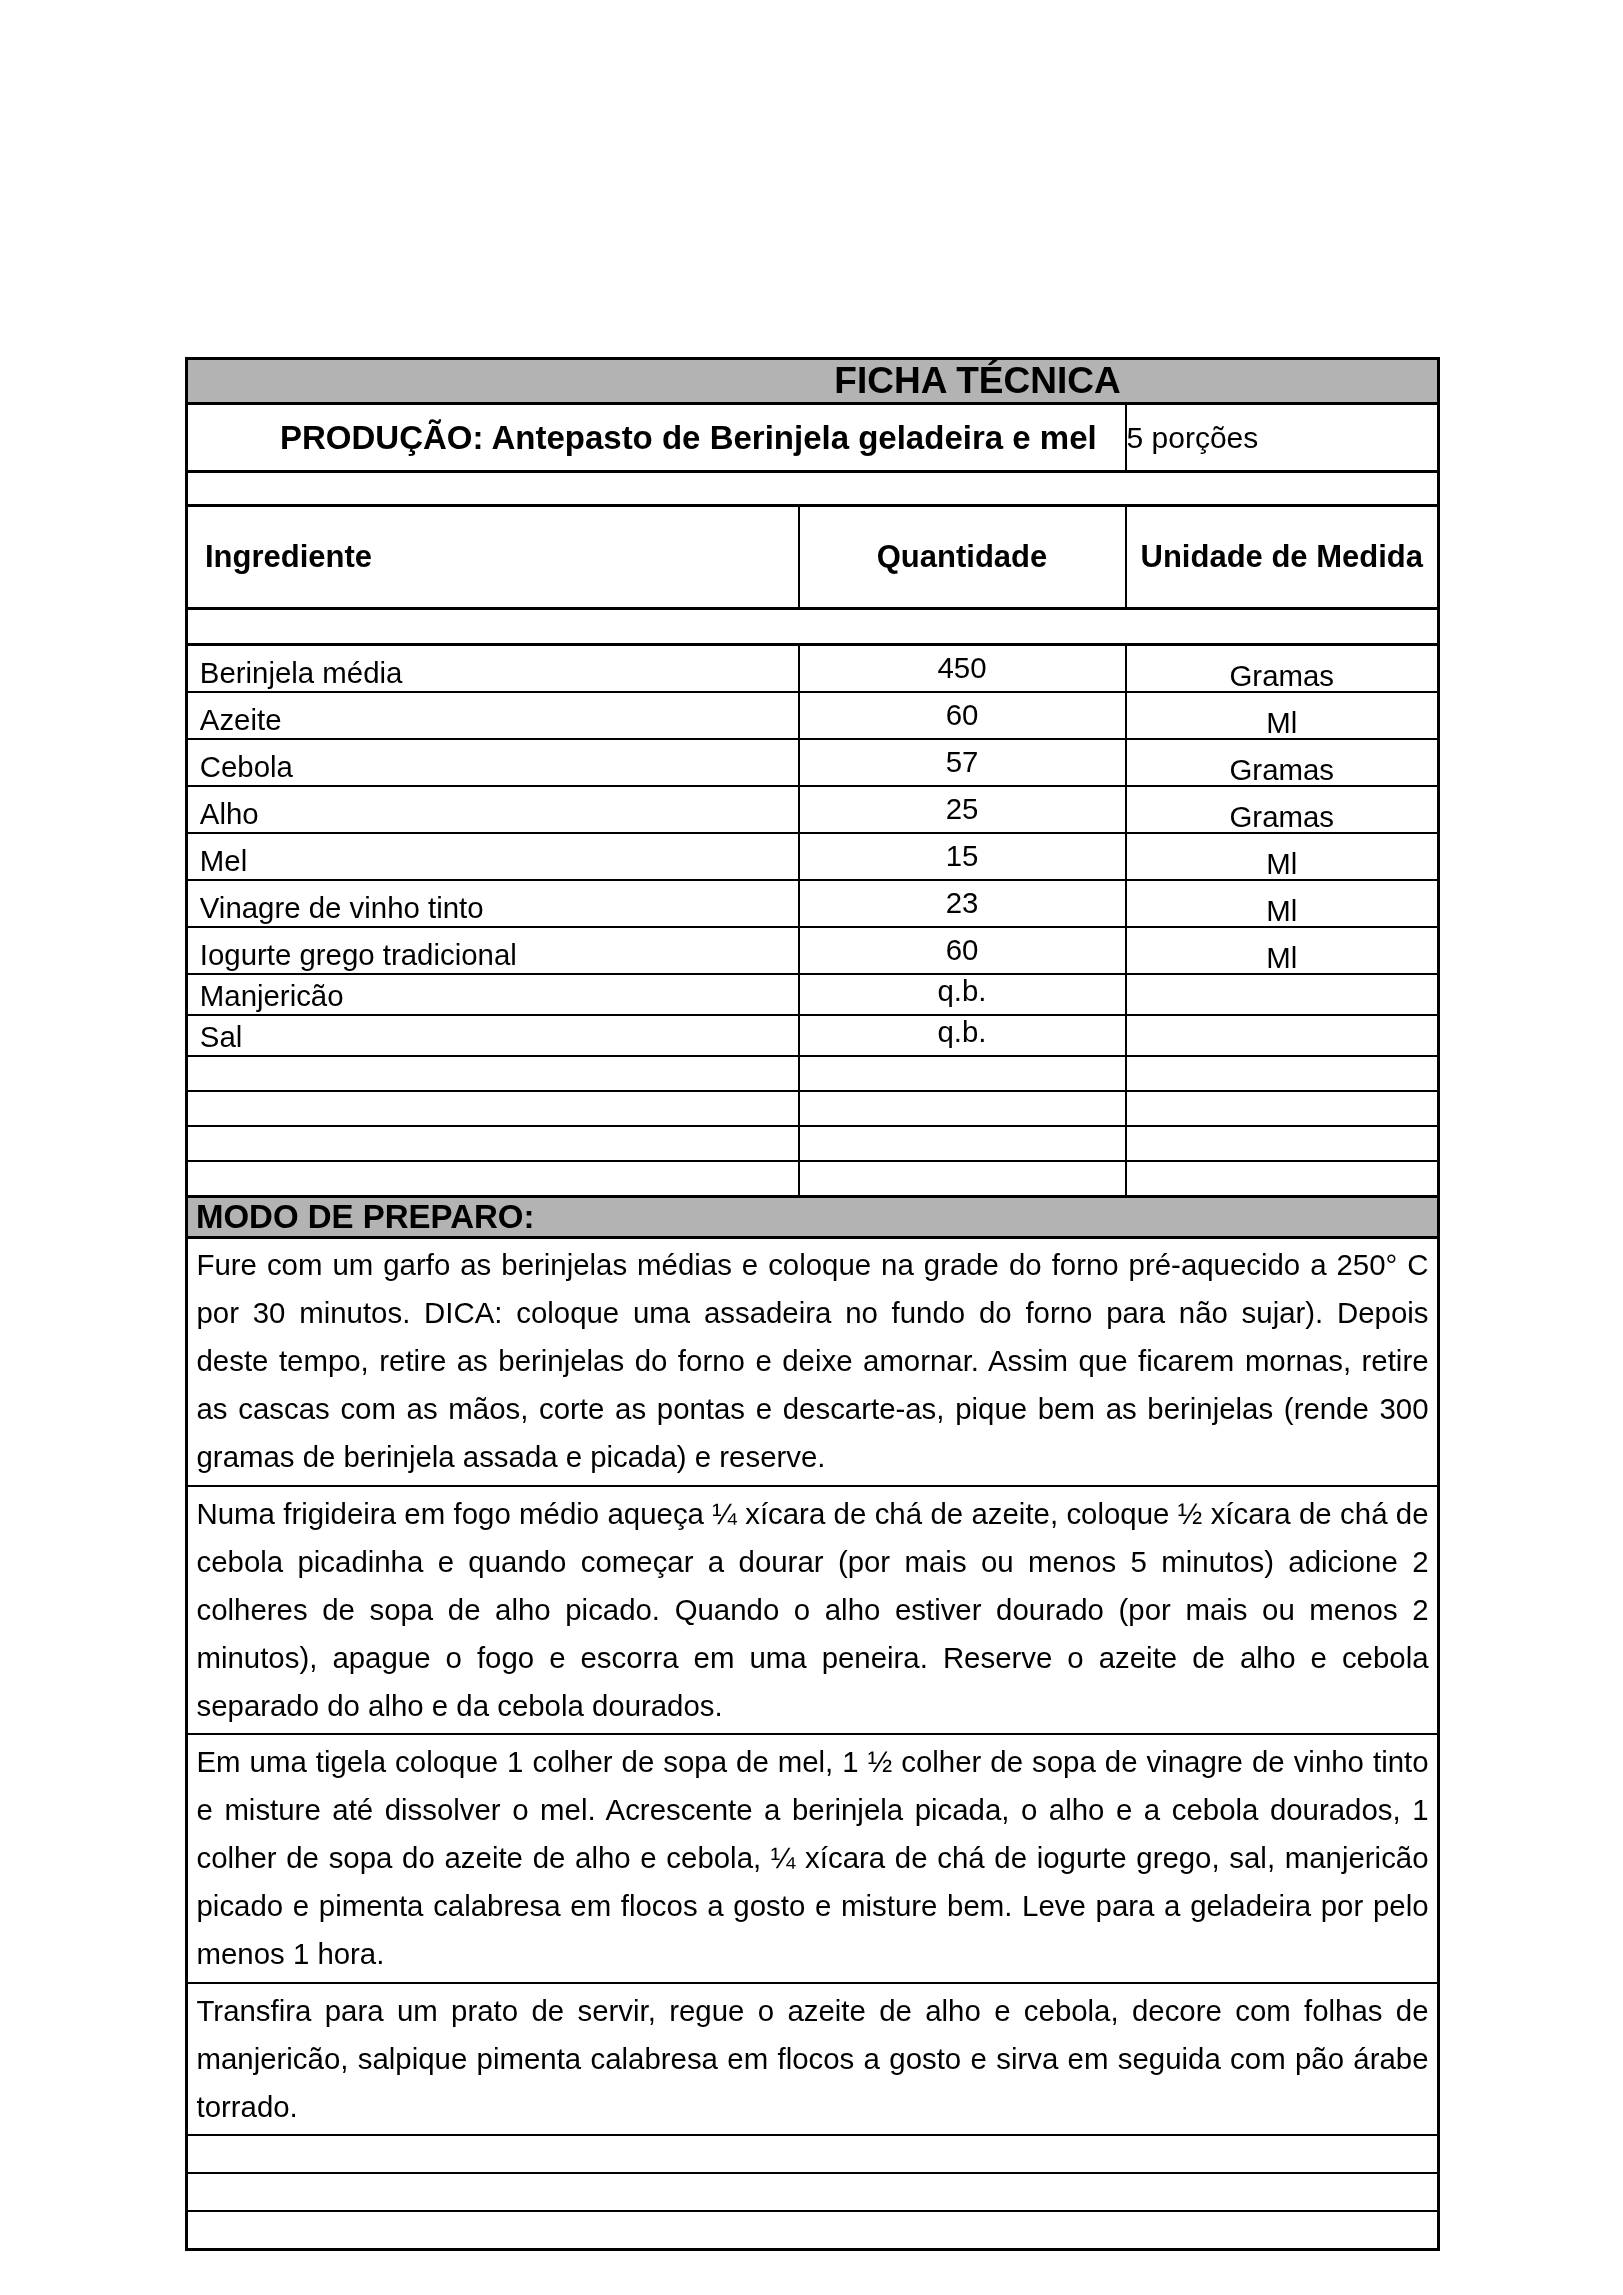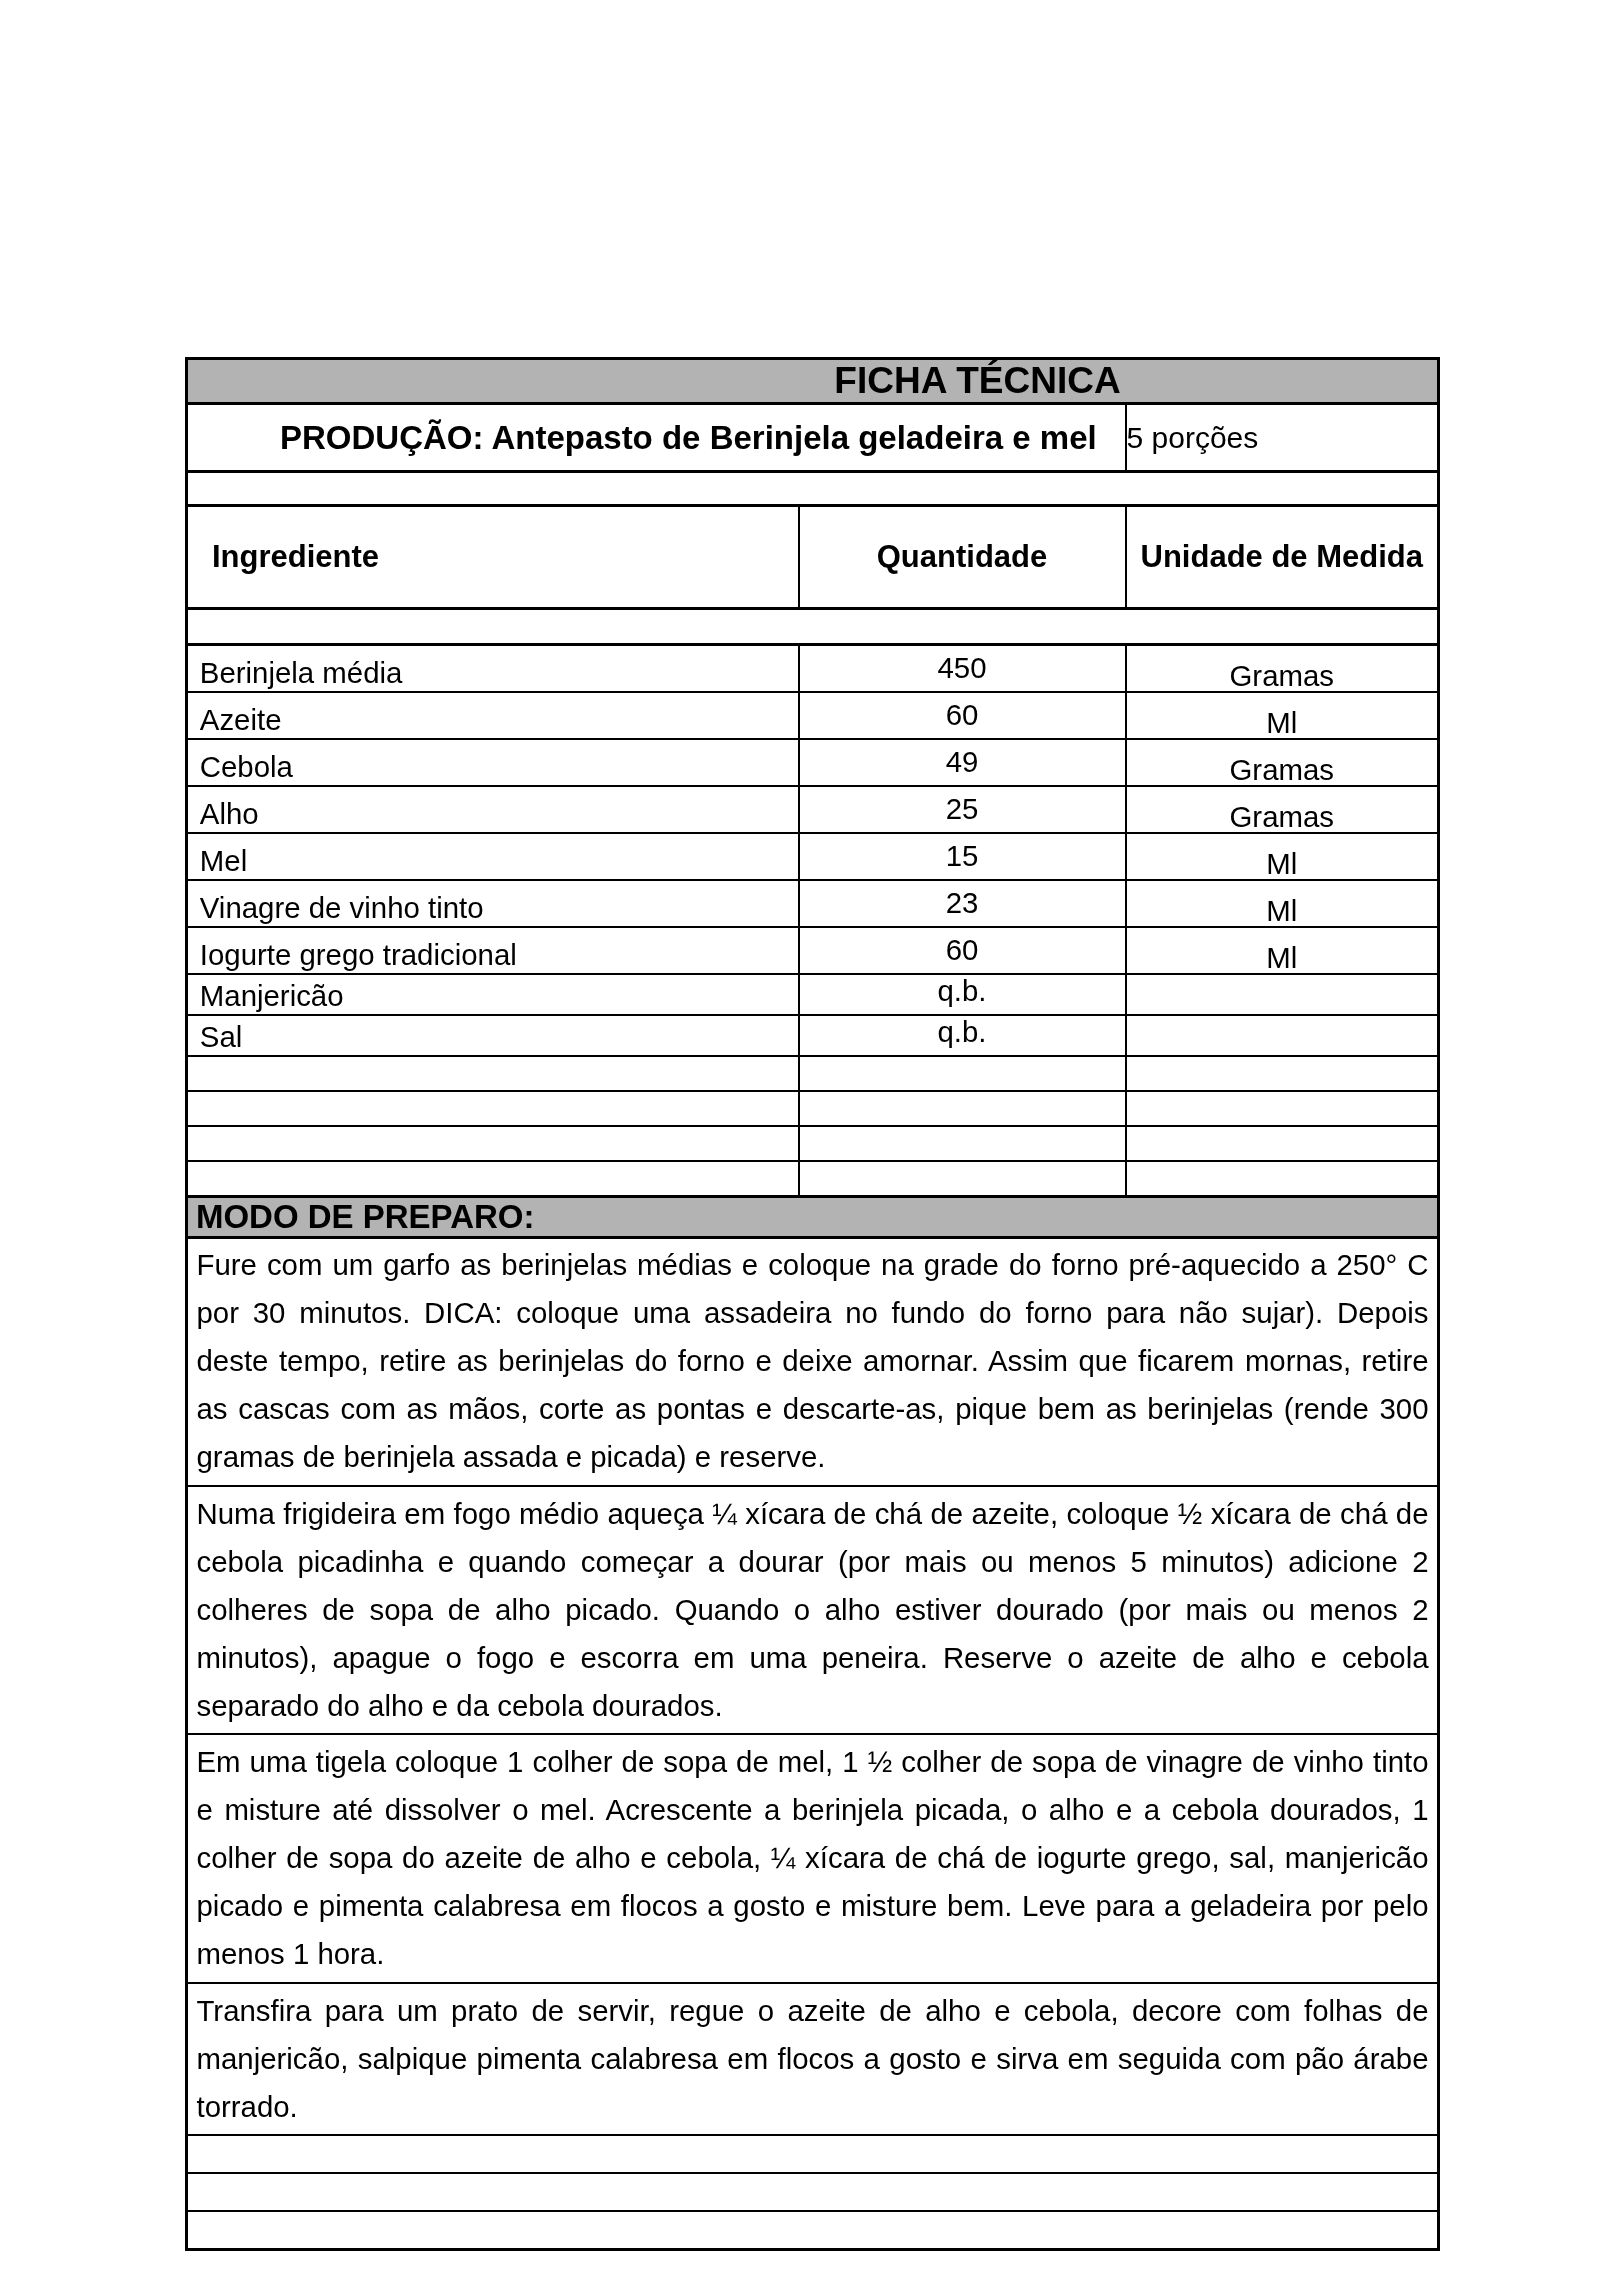--- a/index.html
+++ b/index.html
@@ -25,21 +25,21 @@
   .r-prod .prod-cell { font-weight:bold; padding-left:92px; }
   .r-prod .portions-cell { text-align:left; font-size:30px; font-weight:normal; }
 
   
   .r-sep1 td { height:34px; }
   .r-sep2 td { height:36px; }
   .r-bsep td { height:38px; }
 
   
   .r-colhead td { height:103px; vertical-align:middle; font-weight:bold; font-size:31px; }
-  .r-colhead .c-ing { padding-left:24px; }
+  .r-colhead .c-ing { padding-left:17px; }
   .r-colhead .c-qty, .r-colhead .c-unit { text-align:center; }
 
   
   .r-ing td { height:37px; font-size:29.4px; line-height:31px; }
   .r-ing .cell-name { vertical-align:bottom; padding-left:11.8px; padding-bottom:2.6px; }
   .r-ing .cell-qty  { vertical-align:bottom; text-align:center; padding-bottom:8px; }
   .r-ing .cell-unit { vertical-align:top; text-align:center; padding-top:15px; line-height:30px; }
   .r-ing-empty td { height:35px; }
 
   
@@ -90,21 +90,21 @@
     <td class="cell-qty">450</td>
     <td class="cell-unit">Gramas</td>
   </tr>
   <tr class="r-ing">
     <td class="cell-name">Azeite</td>
     <td class="cell-qty">60</td>
     <td class="cell-unit">Ml</td>
   </tr>
   <tr class="r-ing">
     <td class="cell-name">Cebola</td>
-    <td class="cell-qty">49</td>
+    <td class="cell-qty">57</td>
     <td class="cell-unit">Gramas</td>
   </tr>
   <tr class="r-ing">
     <td class="cell-name">Alho</td>
     <td class="cell-qty">25</td>
     <td class="cell-unit">Gramas</td>
   </tr>
   <tr class="r-ing">
     <td class="cell-name">Mel</td>
     <td class="cell-qty">15</td>

